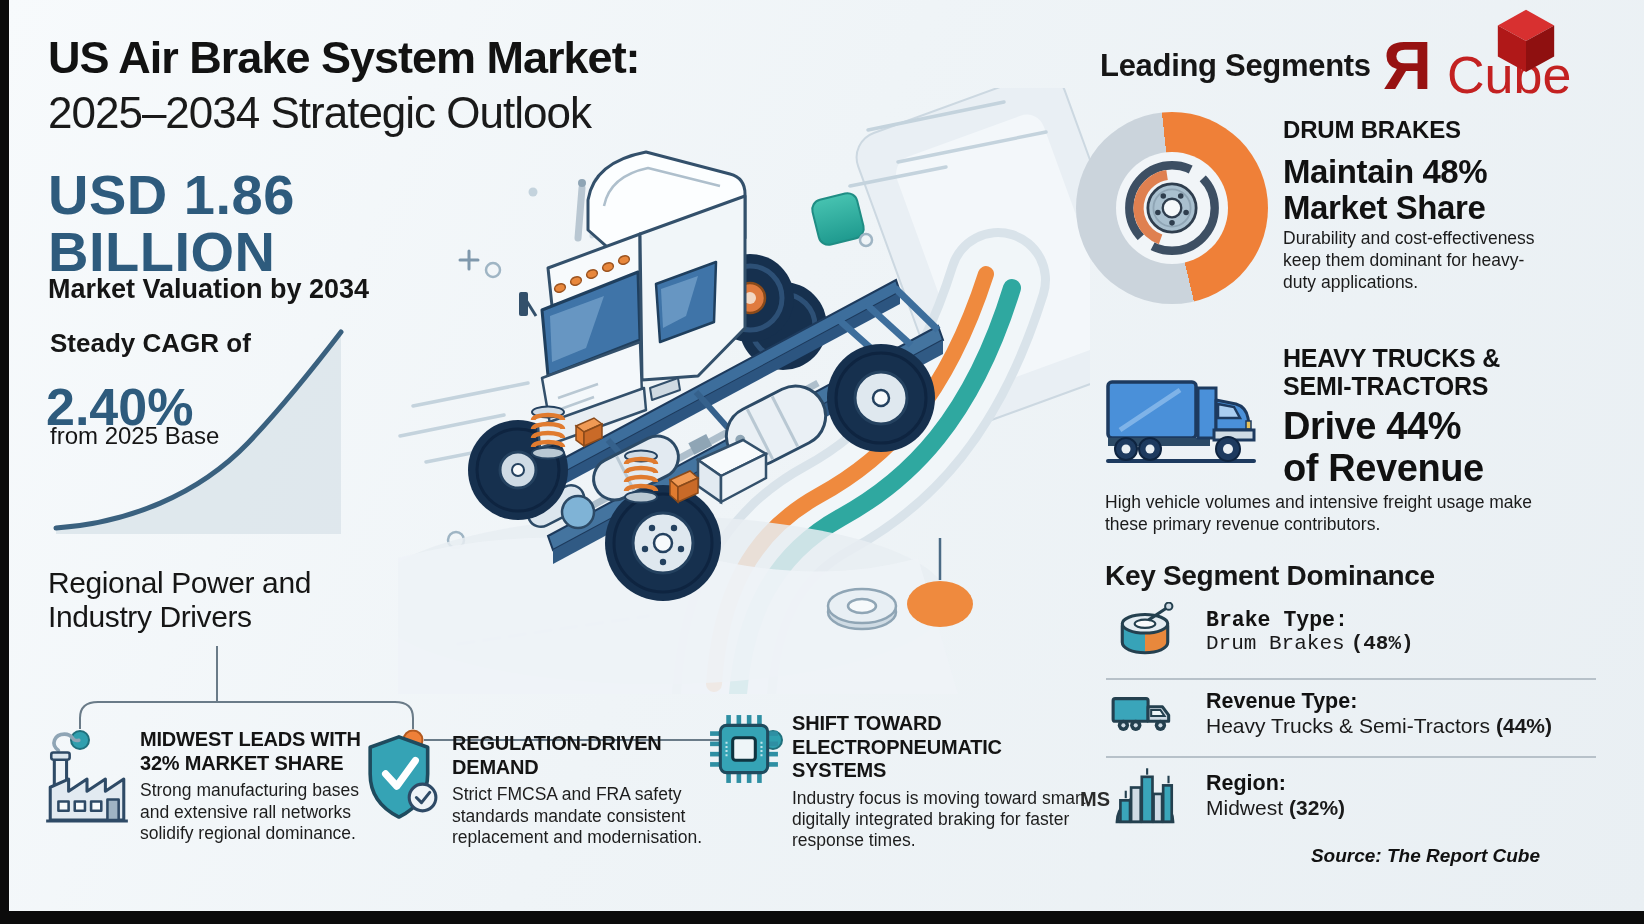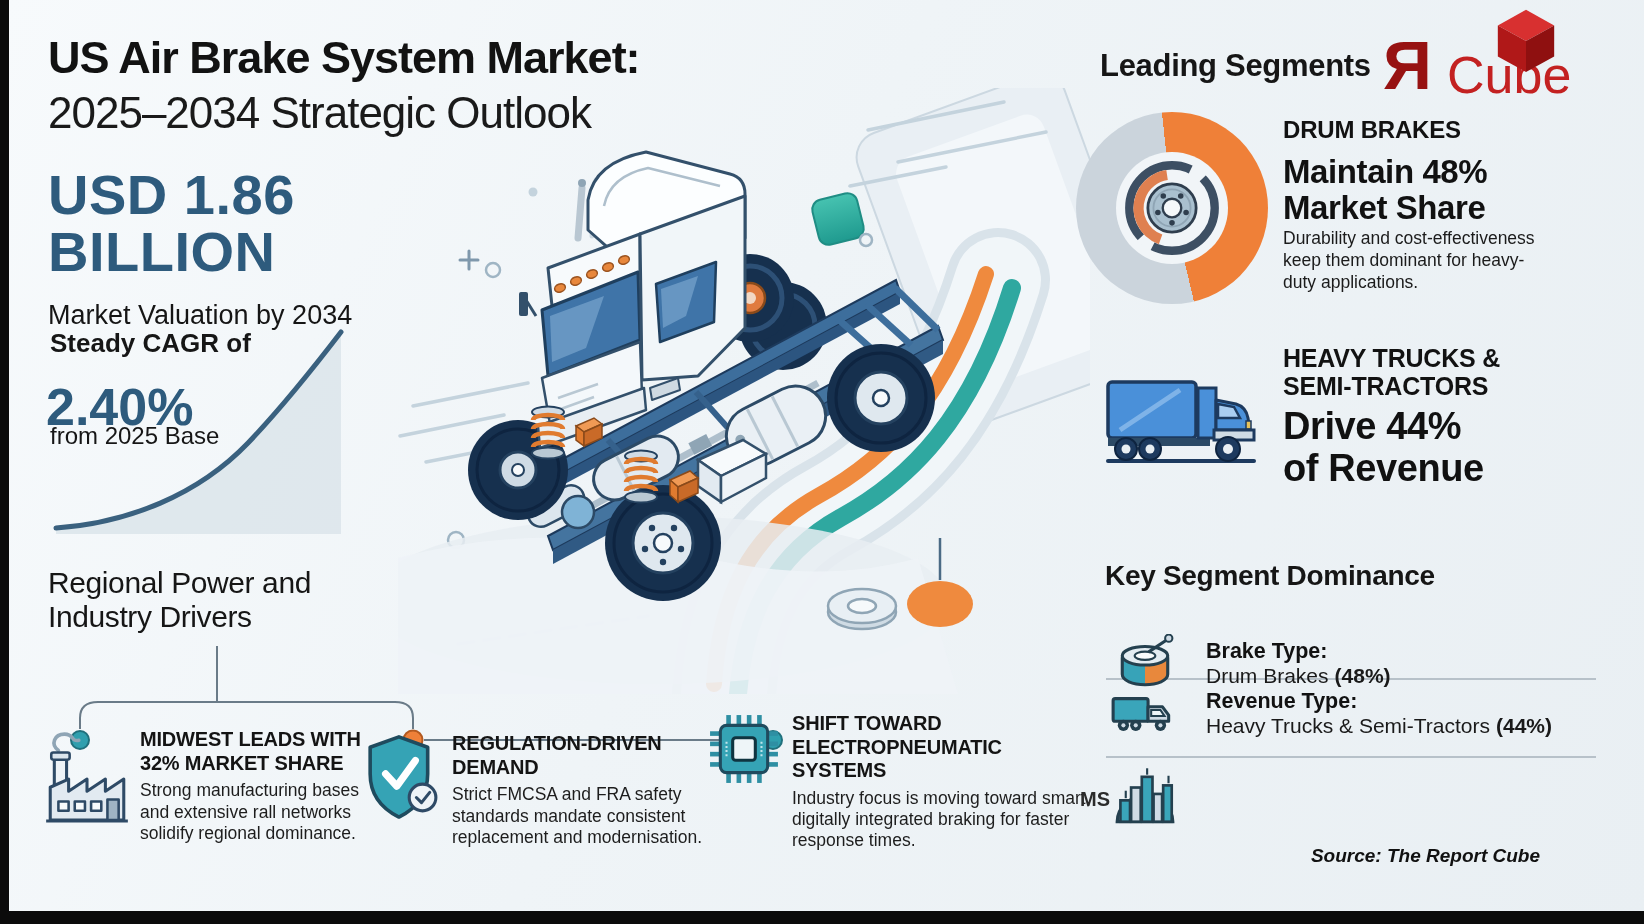--- a/index.html
+++ b/index.html
@@ -6,21 +6,21 @@
   .canvas{position:relative;width:1644px;height:924px;overflow:hidden;
     background:linear-gradient(115deg,#f7fafc 0%,#eff4f7 45%,#e9eff3 100%);
     font-family:"Liberation Sans",sans-serif;color:#161616;}
   .edge-left{position:absolute;left:0;top:0;width:9px;height:100%;background:#0b0b0b;}
   .edge-bottom{position:absolute;left:0;bottom:0;width:100%;height:13px;background:#0b0b0b;}
   .abs{position:absolute;}
   
   .title1{left:48px;top:32px;font-size:45px;font-weight:700;letter-spacing:-1px;color:#121212;}
   .title2{left:48px;top:88px;font-size:44px;font-weight:400;letter-spacing:-1px;color:#1a1a1a;}
   .val-big{left:48px;top:166px;font-size:56px;font-weight:700;color:#2e5b7d;line-height:1.02;letter-spacing:.5px;z-index:2;}
-  .val-caption{left:48px;top:300px;font-size:27px;font-weight:400;color:#151515;z-index:2;}
+  .val-caption{left:48px;top:274px;font-size:27px;font-weight:700;color:#151515;z-index:2;}
   .cagr-lead{left:50px;top:328px;font-size:26px;font-weight:700;z-index:2;}
   .cagr-val{left:46px;top:356px;font-size:52px;font-weight:700;color:#2e5b7d;z-index:2;margin-top:21px;}
   .cagr-sub{left:50px;top:422px;font-size:24px;font-weight:400;z-index:2;}
   .growth-chart{left:48px;top:322px;width:302px;height:216px;z-index:1;}
   .drivers-heading{left:48px;top:566px;font-size:30px;font-weight:400;line-height:1.12;letter-spacing:-.4px;z-index:2;}
   .connector{left:58px;top:644px;width:740px;height:112px;z-index:1;}
   .driver{top:728px;display:flex;gap:12px;z-index:2;}
   .driver .icon-box{flex:none;}
   .driver-title{font-size:20px;font-weight:700;line-height:1.18;letter-spacing:-.2px;color:#141414;}
   .driver-desc{font-size:17.5px;font-weight:400;line-height:1.22;margin-top:5px;color:#1d1d1d;}
@@ -40,21 +40,21 @@
   .kicker{font-size:24px;font-weight:700;letter-spacing:-.2px;color:#121212;}
   .kicker2{font-size:25px;font-weight:700;line-height:1.12;letter-spacing:-.2px;color:#121212;}
   .headline{font-size:33px;font-weight:700;line-height:1.1;letter-spacing:-.4px;margin-top:10px;color:#111;}
   .headline2{font-size:38px;font-weight:700;line-height:1.1;letter-spacing:-.4px;margin-top:6px;color:#111;}
   .blurb{font-size:17.5px;font-weight:400;line-height:1.26;color:#1b1b1b;width:262px;}
   .trucks-icon{left:1102px;top:360px;width:160px;height:112px;z-index:1;}
   .trucks-block{left:1283px;top:344px;width:300px;z-index:2;}
   .trucks-desc{left:1105px;top:492px;width:462px;font-size:17.5px;font-weight:400;line-height:1.25;color:#1b1b1b;z-index:2;}
   .dom-heading{left:1105px;top:560px;font-size:28px;font-weight:700;letter-spacing:-.3px;z-index:2;}
   .dom-row{left:1108px;width:492px;display:flex;align-items:center;gap:24px;z-index:2;}
-  .r1{top:634px;} .r2{top:688px;} .r3{top:766px;}
+  .r1{top:602px;font-family:Liberation Mono, monospace;} .r2{top:688px;} .r3{top:766px;}
   .dom-icon{flex:none;width:74px;display:flex;justify-content:center;}
   .dom-label{font-size:21.5px;font-weight:700;color:#121212;}
   .dom-value{font-size:21px;font-weight:400;margin-top:0;color:#1a1a1a;}
   .dom-value b{margin-left:6px;font-weight:700;}
   .dom-div{left:1106px;width:490px;border-top:2px solid #b7c1c9;z-index:1;}
   .dv1{top:678px;} .dv2{top:756px;}
   .stray{left:1080px;top:788px;font-size:20px;font-weight:700;color:#2b2b2b;z-index:2;}
   .source{right:104px;top:845px;font-size:19px;font-weight:700;font-style:italic;color:#111;z-index:2;}
 </style>
 </head>
@@ -408,20 +408,21 @@
   <div class="abs trucks-block">
     <div class="kicker2">
       <div>HEAVY TRUCKS &amp;</div>
       <div>SEMI-TRACTORS</div>
     </div>
     <div class="headline2">
       <div>Drive 44%</div>
       <div>of Revenue</div>
     </div>
   </div>
+  <div class="abs trucks-desc">High vehicle volumes and intensive freight usage make these primary revenue contributors.</div>
 
   <div class="abs dom-heading">Key Segment Dominance</div>
 
   <div class="abs dom-row r1">
     <div class="dom-icon">
       <svg width="62" height="58" viewBox="0 0 60 54" fill="none">
         <path d="M8,22 C8,16 18,12 30,12 C42,12 52,16 52,22 V38 C52,44 42,48 30,48 C18,48 8,44 8,38 Z" fill="#e8883c"></path>
         <path d="M8,22 C8,16 18,12 30,12 L30,48 C18,48 8,44 8,38 Z" fill="#37a3b8"></path>
         <path d="M8,22 C8,16 18,12 30,12 C42,12 52,16 52,22 V38 C52,44 42,48 30,48 C18,48 8,44 8,38 Z" stroke="#24404f" stroke-width="3"></path>
         <ellipse cx="30" cy="20" rx="22" ry="9" fill="#e3ecf2" stroke="#24404f" stroke-width="3"></ellipse>
@@ -466,20 +467,24 @@
         <line x1="11" y1="30" x2="11" y2="23" stroke="#24404f" stroke-width="2"></line>
         <line x1="31" y1="8" x2="31" y2="2" stroke="#24404f" stroke-width="2"></line>
         <line x1="51" y1="16" x2="51" y2="9" stroke="#24404f" stroke-width="2"></line>
         <rect x="6" y="32" width="9" height="20" fill="#3aa5ba" stroke="#24404f" stroke-width="2.5"></rect>
         <rect x="16" y="20" width="9" height="32" fill="#cfdbe5" stroke="#24404f" stroke-width="2.5"></rect>
         <rect x="26" y="10" width="10" height="42" fill="#3aa5ba" stroke="#24404f" stroke-width="2.5"></rect>
         <rect x="37" y="26" width="8" height="26" fill="#cfdbe5" stroke="#24404f" stroke-width="2.5"></rect>
         <rect x="46" y="18" width="8" height="34" fill="#3aa5ba" stroke="#24404f" stroke-width="2.5"></rect>
       </svg>
     </div>
+    <div>
+      <div class="dom-label">Region:</div>
+      <div class="dom-value"><span>Midwest</span><b>(32%)</b></div>
+    </div>
   </div>
 
   <div class="abs stray">MS</div>
   <div class="abs source">Source: The Report Cube</div>
 
   <div class="edge-left"></div>
   <div class="edge-bottom"></div>
 </div>
 
 </body></html>

